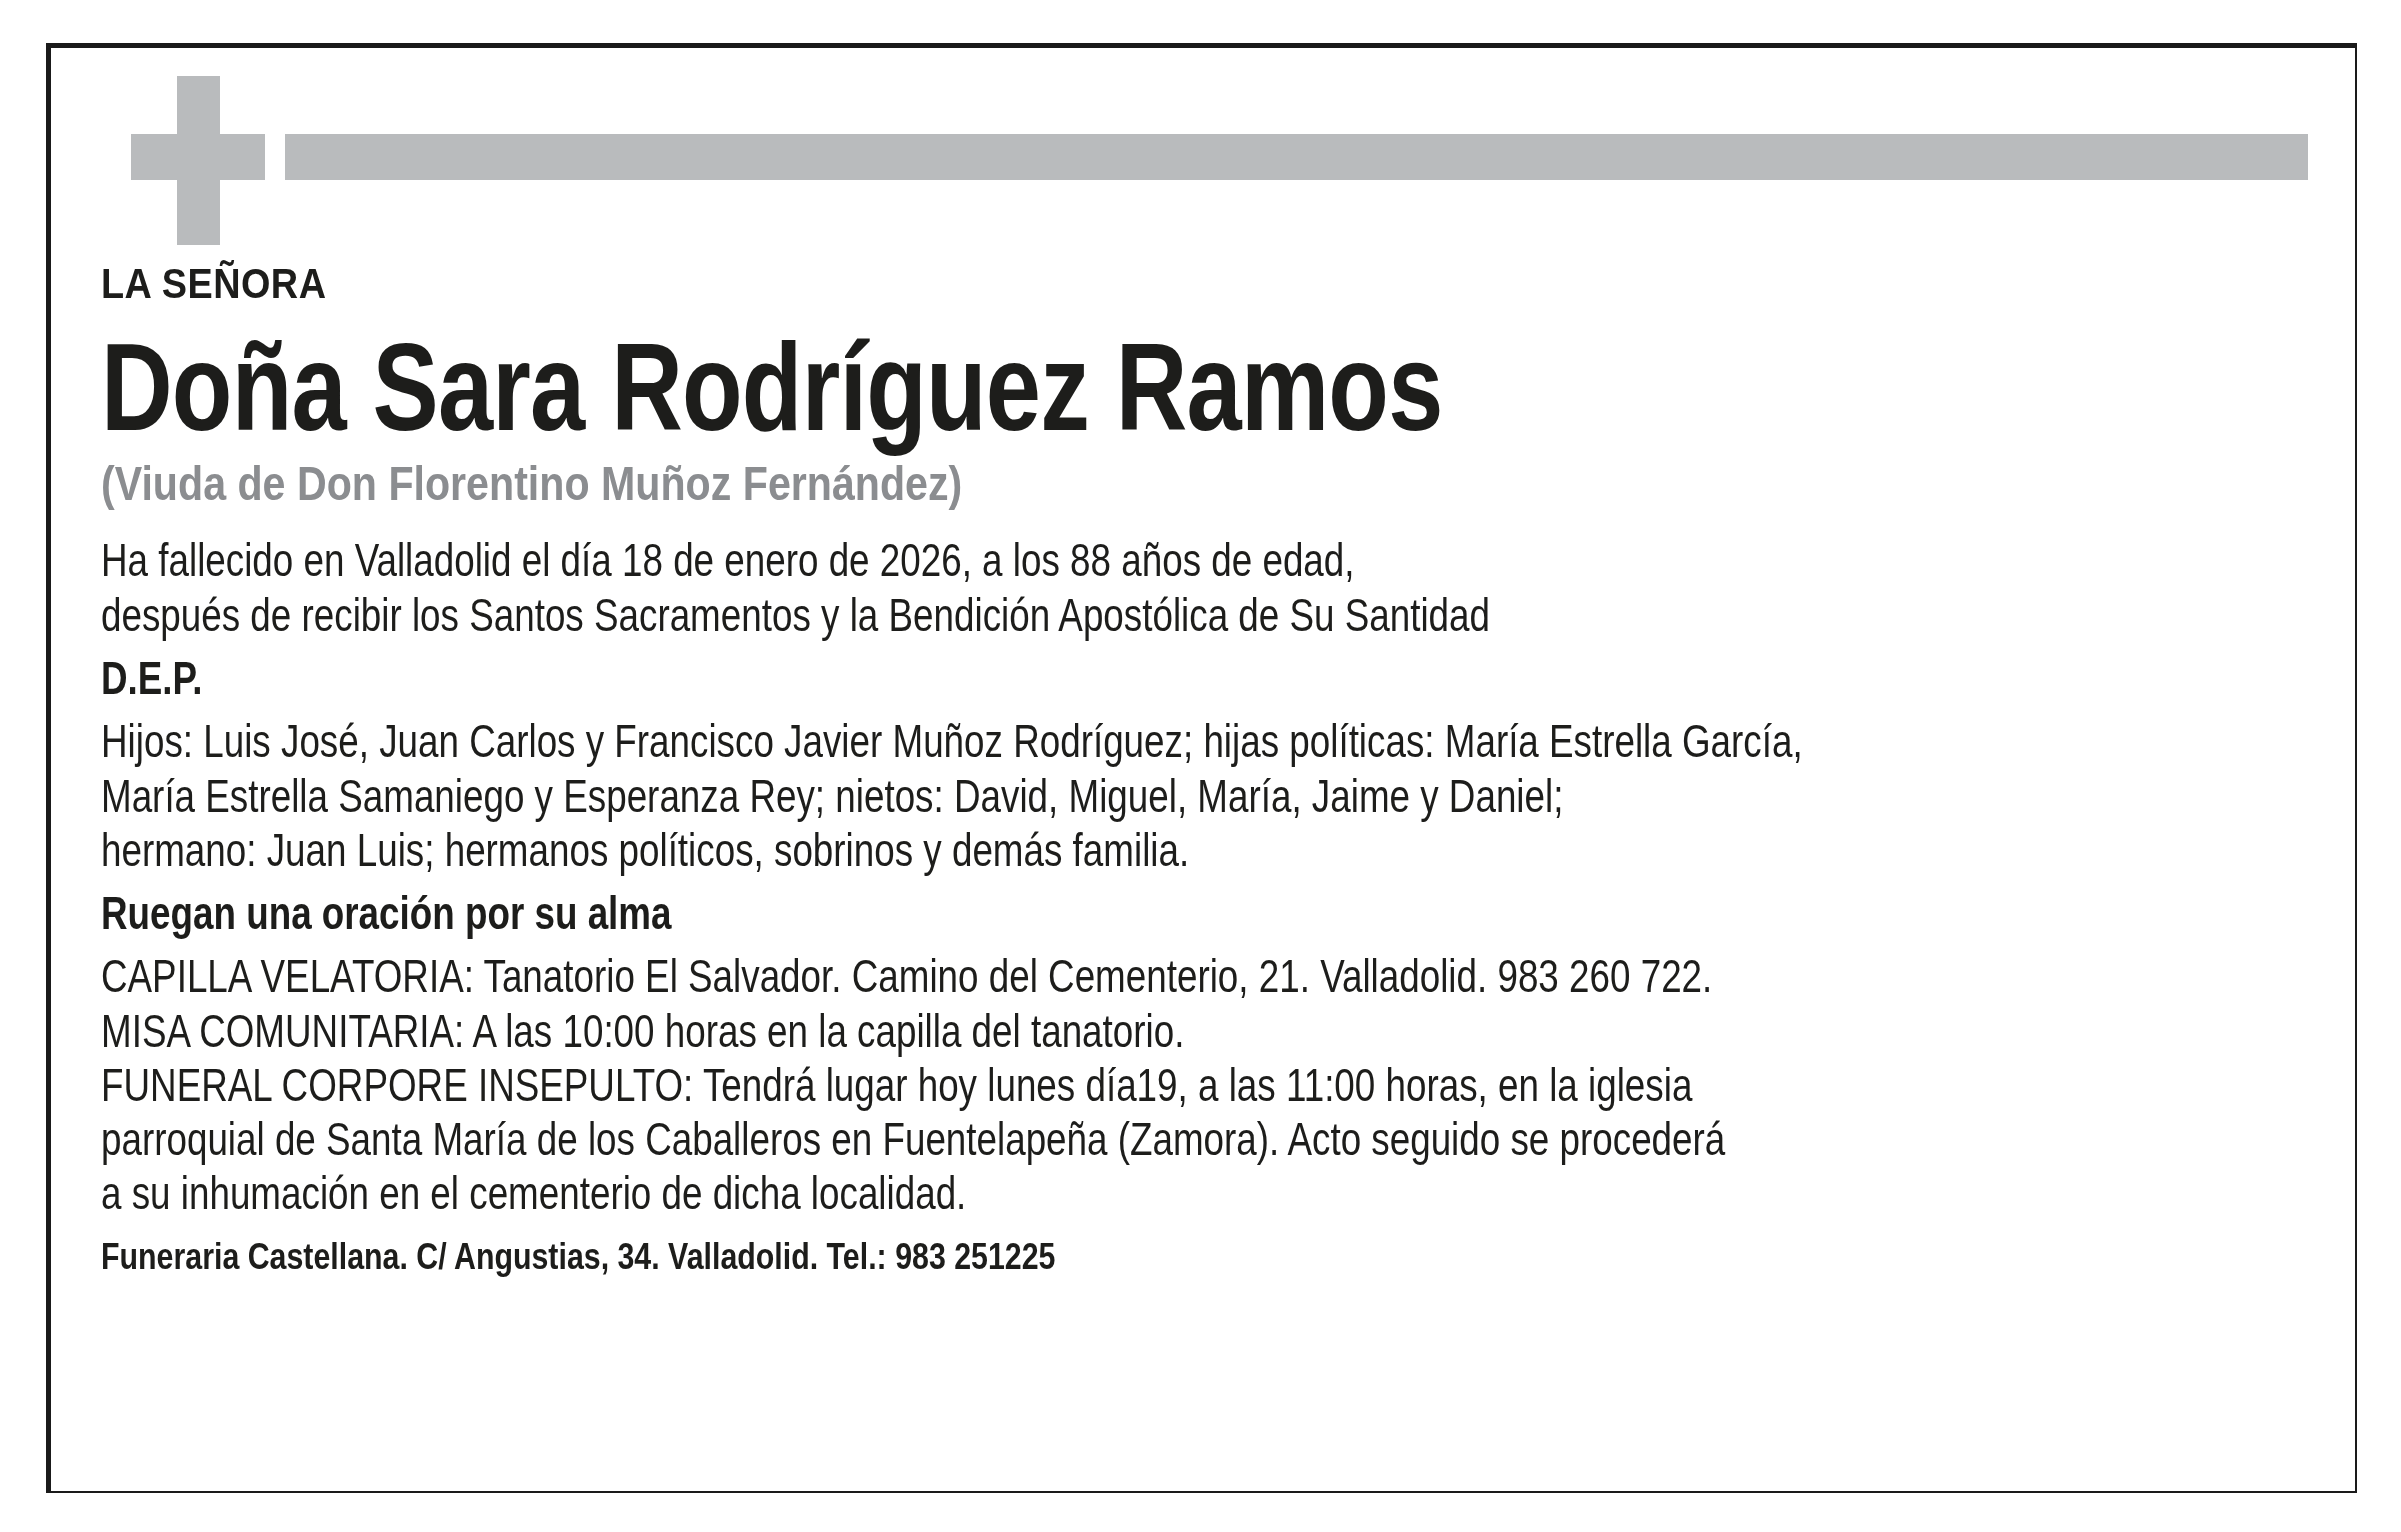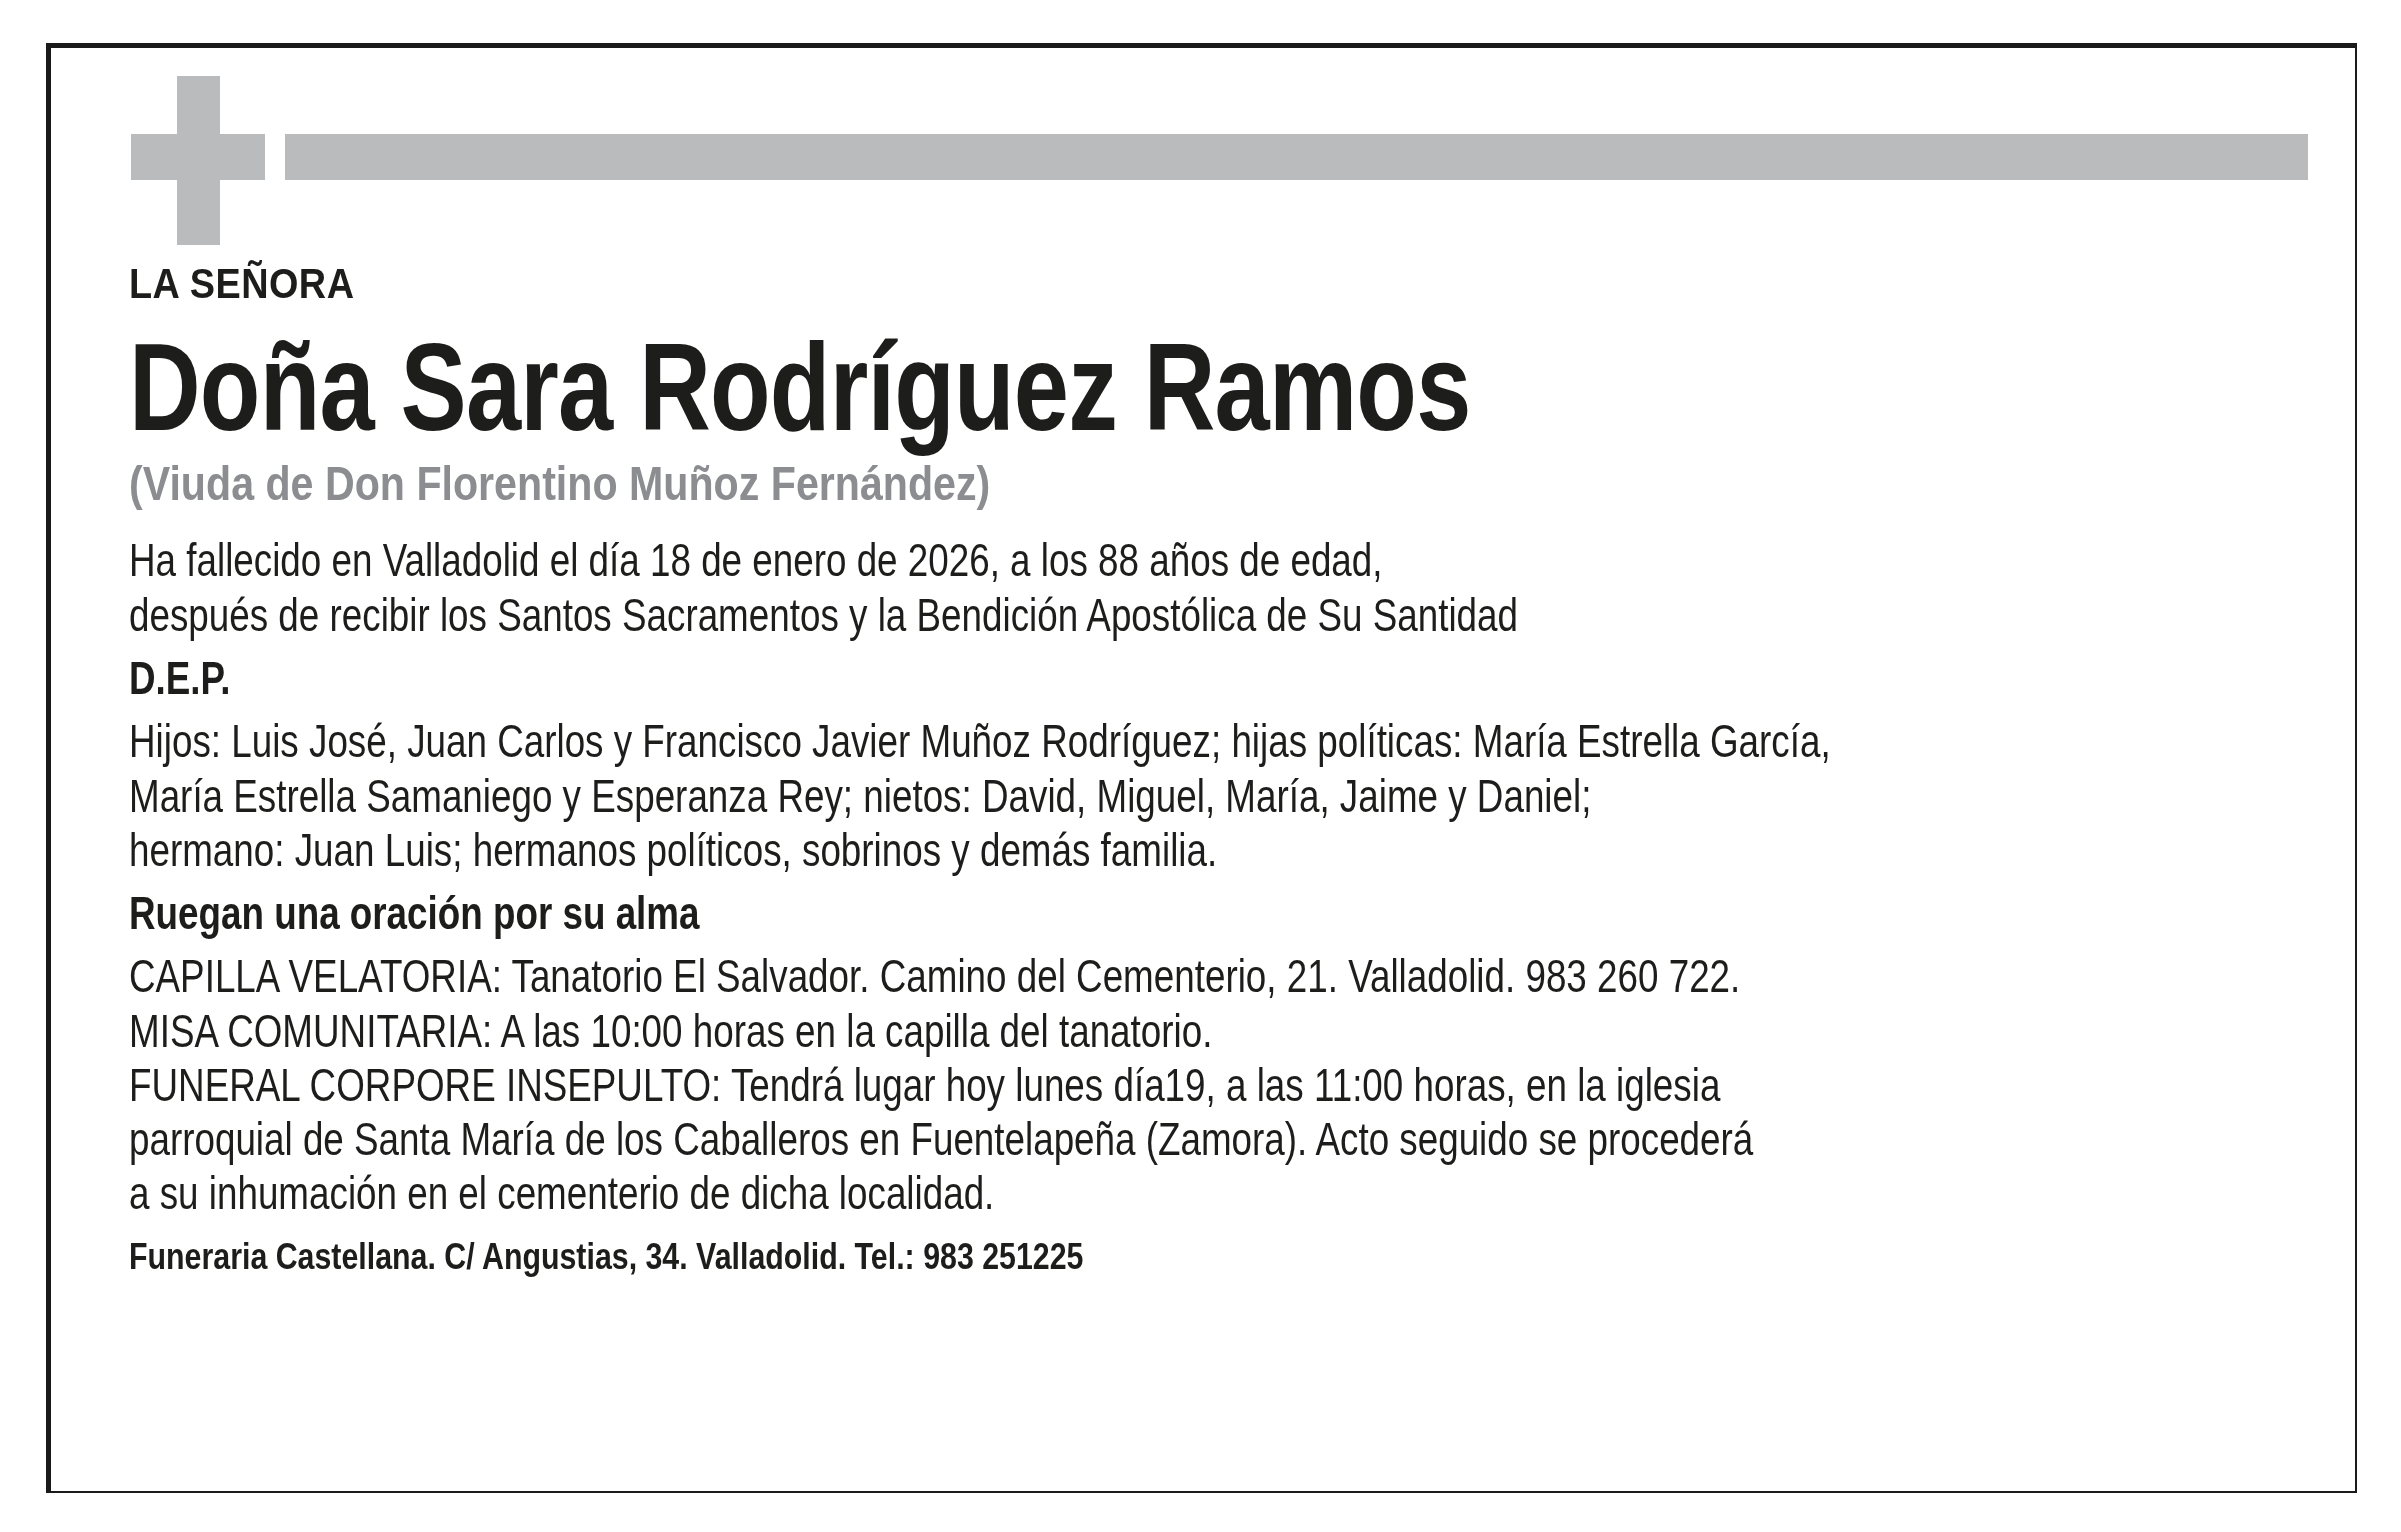--- a/index.html
+++ b/index.html
@@ -85,21 +85,20 @@
     height: 46px;
     background: #b9bbbd;
   }
 
   
   .content {
     position: absolute;
     left: 50px;
     top: 214px;
     right: 30px;
-    margin-left: 28px;
   }
 
   .kicker {
     font-family: "Liberation Sans Narrow", "Liberation Sans", sans-serif;
     font-weight: 700;
     font-size: 43px;
     letter-spacing: 0.5px;
     color: #1d1d1b;
     line-height: 1;
     margin: 0 0 20px 0;

